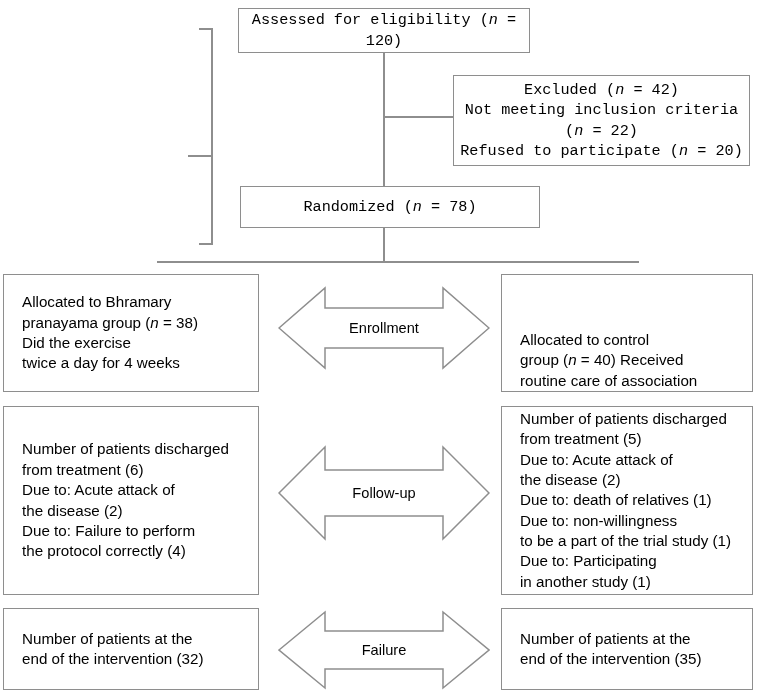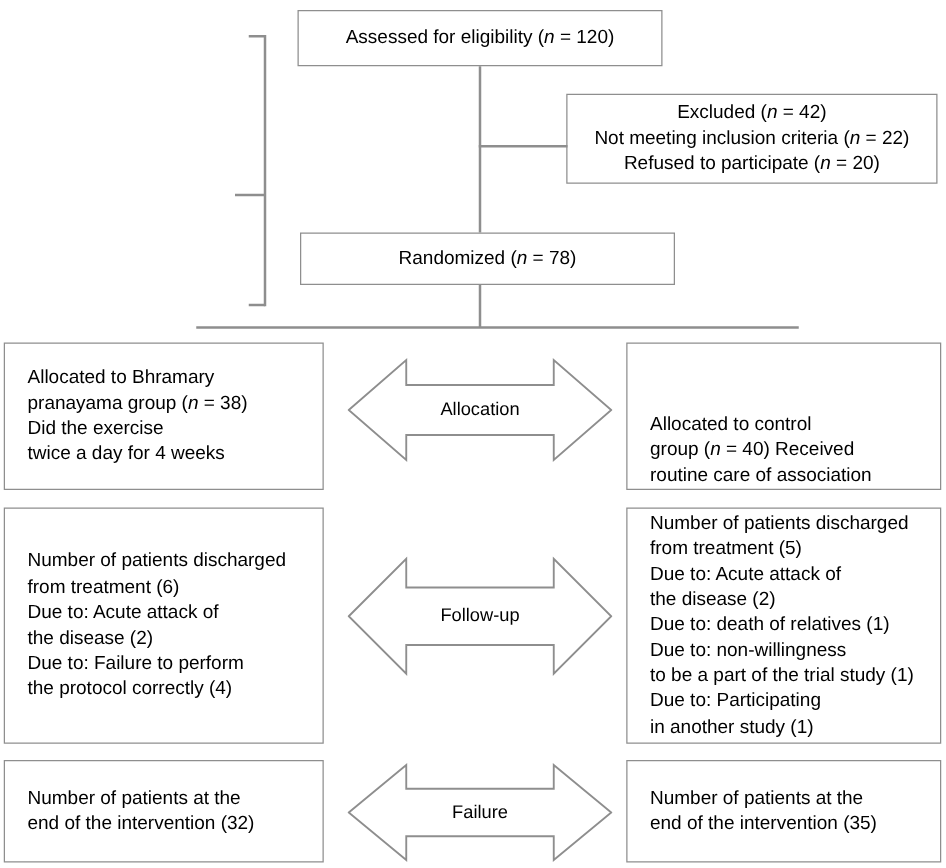--- a/index.html
+++ b/index.html
@@ -23,21 +23,21 @@
     background: #ffffff;
     display: flex;
     align-items: center;
   }
   .box .txt {
     display: block;
     width: 100%;
     line-height: 1.34;
     white-space: pre-line;
   }
-  .center-box .txt { text-align: center; }
+  .center-box .txt { text-align: center; font-family: Liberation Mono, monospace; }
   .left-box  .txt { text-align: left; padding-left: 18px; }
 
   .f15 { font-size: 15.2px; }
 
   .line {
     position: absolute;
     background: #8e8e8e;
   }
   .hline { height: 1.6px; }
   .vline { width: 1.6px; }
@@ -68,21 +68,21 @@
 </head>
 <body>
 
 <div id="diagram">
 
 
   <div class="box center-box f15" style="left:238px; top:8px; width:292px; height:45px;">
     <span class="txt">Assessed for eligibility (<em class="nv">n</em> = 120)</span>
   </div>
 
-  <div class="box center-box f15" style="left:453px; top:75px; width:297px; height:72px;">
+  <div class="box center-box f15" style="left:453px; top:75px; width:297px; height:91px;">
     <span class="txt">Excluded (<em class="nv">n</em> = 42)
 Not meeting inclusion criteria (<em class="nv">n</em> = 22)
 Refused to participate (<em class="nv">n</em> = 20)</span>
   </div>
 
   <div class="box center-box f15" style="left:240px; top:186px; width:300px; height:42px;justify-content:center;">
     <span class="txt">Randomized (<em class="nv">n</em> = 78)</span>
   </div>
 
   <div class="line vline" style="left:383px; top:53px; height:133px;"></div>
@@ -107,21 +107,21 @@
   <div class="box left-box f15" style="left:501px; top:274px; width:252px; height:118px;align-items:flex-end;">
     <span class="txt">Allocated to control
 group (<em class="nv">n</em> = 40) Received
 routine care of association</span>
   </div>
 
   <div class="arrow" style="left:278px; top:286px; width:212px; height:84px;">
     <svg viewBox="0 0 212 84" preserveAspectRatio="none">
       <polygon points="1,42 47,2 47,22 165,22 165,2 211,42 165,82 165,62 47,62 47,82" fill="#ffffff" stroke="#8e8e8e" stroke-width="1.5" stroke-linejoin="miter"></polygon>
     </svg>
-    <span class="lbl">Allocation</span>
+    <span class="lbl">Enrollment</span>
   </div>
 
   <div class="box left-box f15" style="left:3px; top:406px; width:256px; height:189px;">
     <span class="txt">Number of patients discharged
 from treatment (6)
 Due to: Acute attack of
 the disease (2)
 Due to: Failure to perform
 the protocol correctly (4)</span>
   </div>

